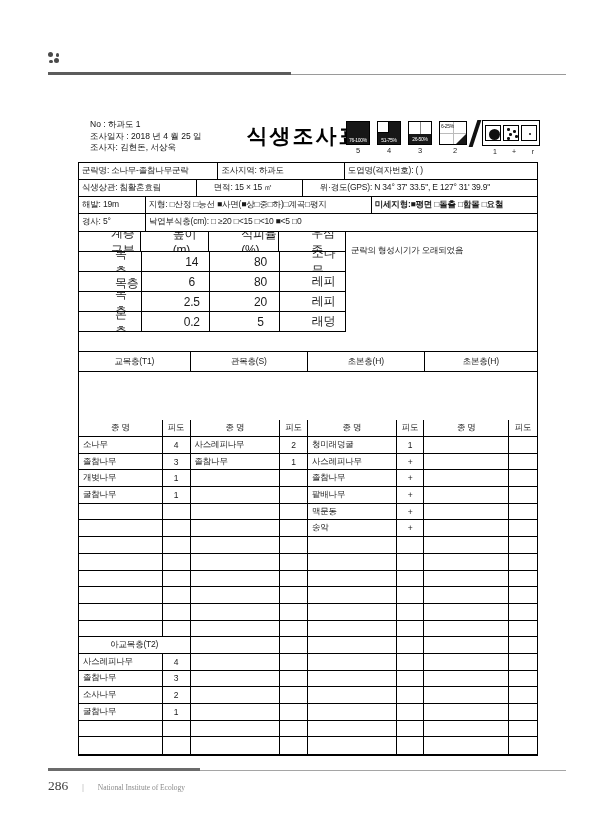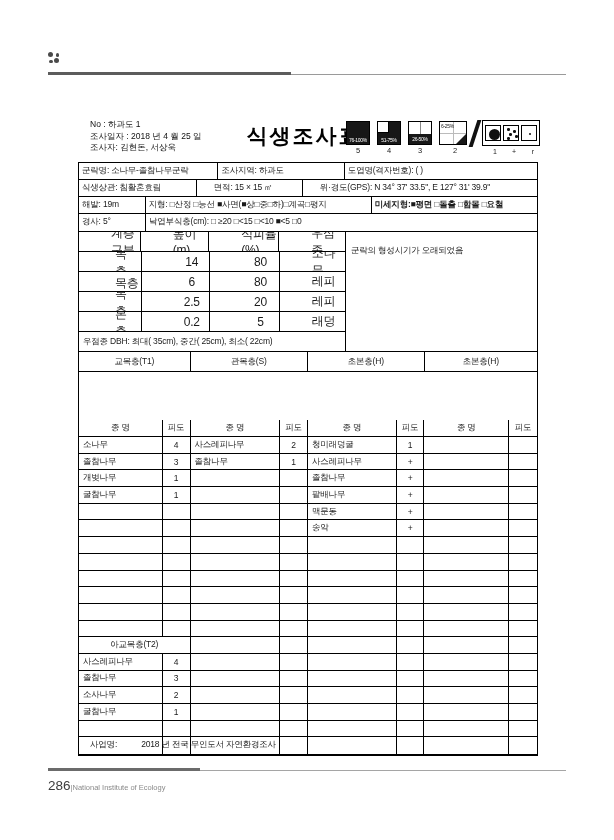--- a/index.html
+++ b/index.html
@@ -93,21 +93,21 @@
            padding-left:4px; overflow:hidden; white-space:nowrap; letter-spacing:-0.2px;}
   .scell.cov { justify-content:center; padding-left:0; }
   .scell:last-child { border-right:none; }
   .scell.sec { justify-content:center; padding-left:0; }
 
   
   .project { position:absolute; left:90px; top:739px; font-size:8.5px; letter-spacing:-0.2px;}
   .project .plabel { margin-right:22px; }
   .ftr-line-dark { position:absolute; left:48px; top:768px; width:152px; height:3px; background:#6b6b6b; }
   .ftr-line-light { position:absolute; left:200px; top:770px; width:366px; height:1px; background:#a5a5a5; }
-  .ftr-text { position:absolute; left:48px; top:778px; display:flex; align-items:baseline; gap:0; }
+  .ftr-text { position:absolute; left:48px; top:778px; display:flex; align-items:baseline; gap:14px;font-family:Liberation Serif, serif; }
   .page-no { font-size:13.5px; color:#3c3c3c; }
   .org { font-size:7.5px; color:#8a8a8a; }
 </style>
 </head>
 <body>
 
 <div class="page">
 
   <div class="hdr">
     <div class="hdr-row">
@@ -222,21 +222,20 @@
               <div class="lcell" style="width: 73px;">20</div>
               <div class="lcell" style="width: 67px;">사스레피나무</div>
             </div>
             <div class="lrow">
               <div class="lcell name" style="width: 57px;">초 본 층(H)</div>
               <div class="lcell" style="width: 70px;">0.2</div>
               <div class="lcell" style="width: 73px;">5</div>
               <div class="lcell" style="width: 67px;">청미래덩굴</div>
             </div>
           </div>
-        <div class="dbh">우점종 DBH: 최대( 35cm), 중간( 25cm), 최소( 22cm)</div>
       </div>
       <div class="sec2-right">
         <div class="notes">
           <div>군락의 형성시기가 오래되었음</div>
         </div>
       </div>
     </div>
 
     <div class="sghead">
       <div class="sg" style="width:112px;">교목층(T1)</div>
@@ -440,24 +439,20 @@
           <div class="scell" style="width: 90px;"></div>
           <div class="scell cov" style="width: 28px;"></div>
           <div class="scell" style="width: 89px;"></div>
           <div class="scell cov" style="width: 28px;"></div>
           <div class="scell" style="width: 85px;"></div>
           <div class="scell cov" style="width: 28px;"></div>
         </div>
       </div>
   </div>
 
-  <div class="project">
-    <span class="plabel">사업명:</span>
-    <span>2018 년 전국 무인도서 자연환경조사</span>
-  </div>
 
   <div class="ftr-line-dark"></div>
   <div class="ftr-line-light"></div>
   <div class="ftr-text">
     <span class="page-no">286</span>
     <span class="org">|</span>
     <span class="org">National Institute of Ecology</span>
   </div>
 
 </div>

